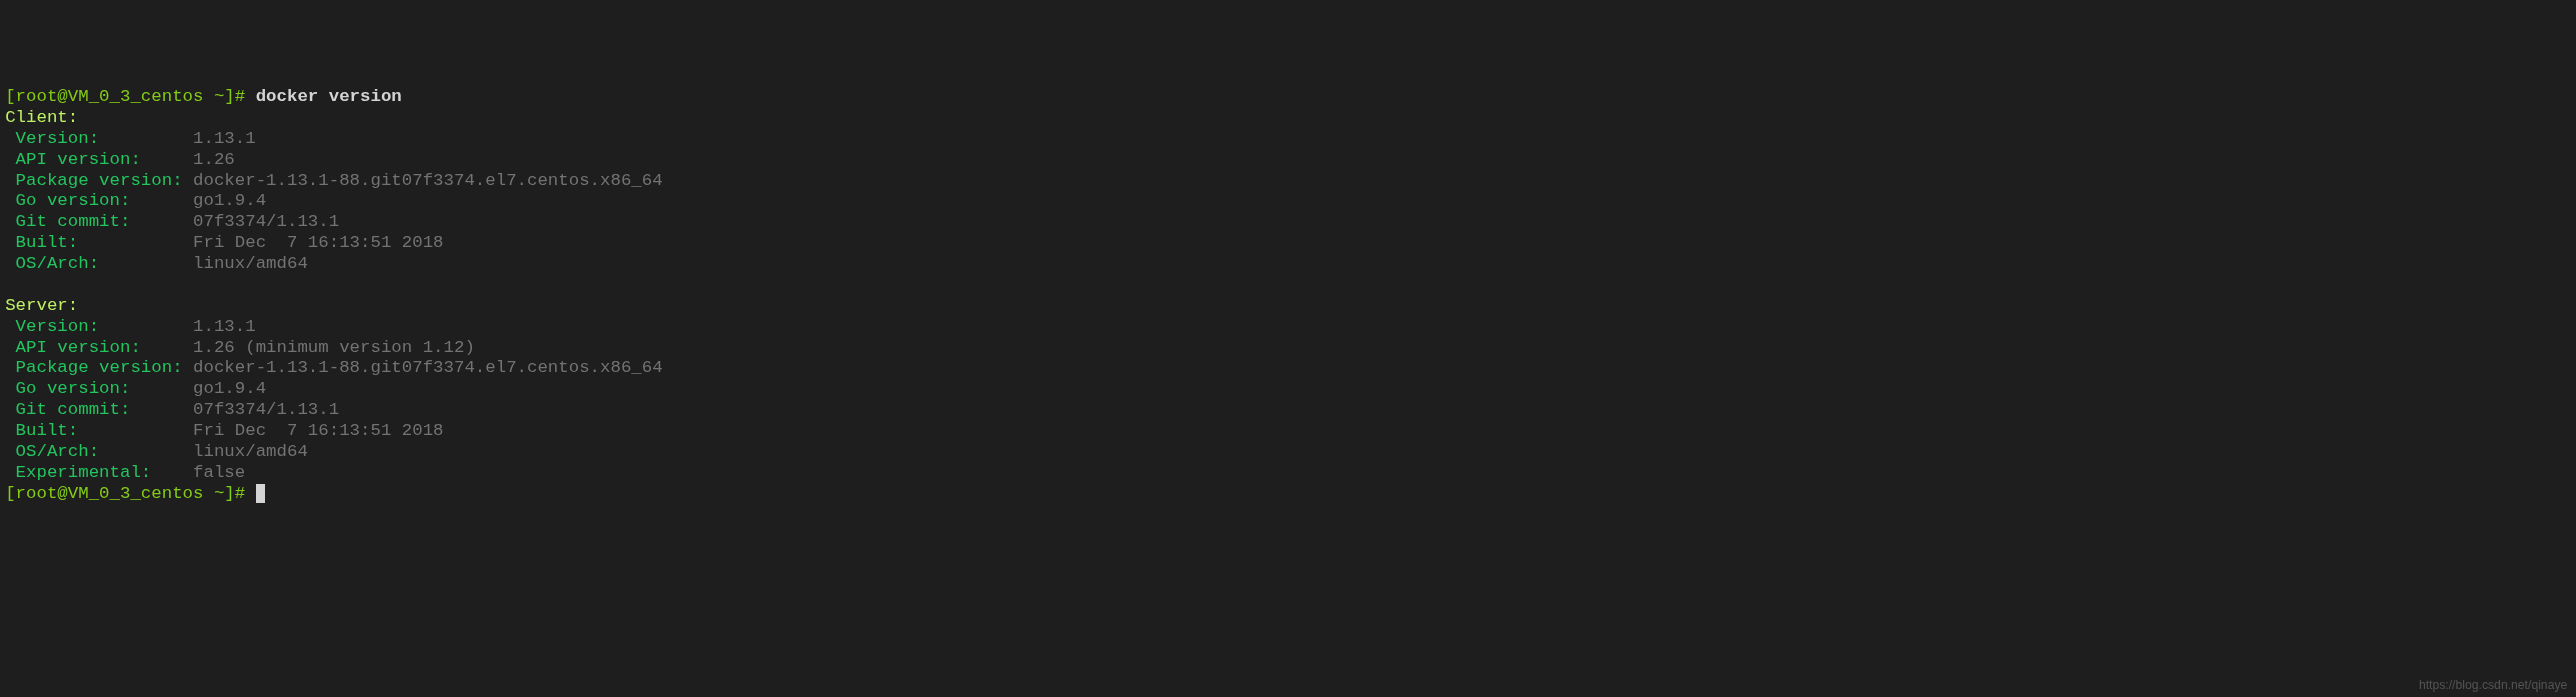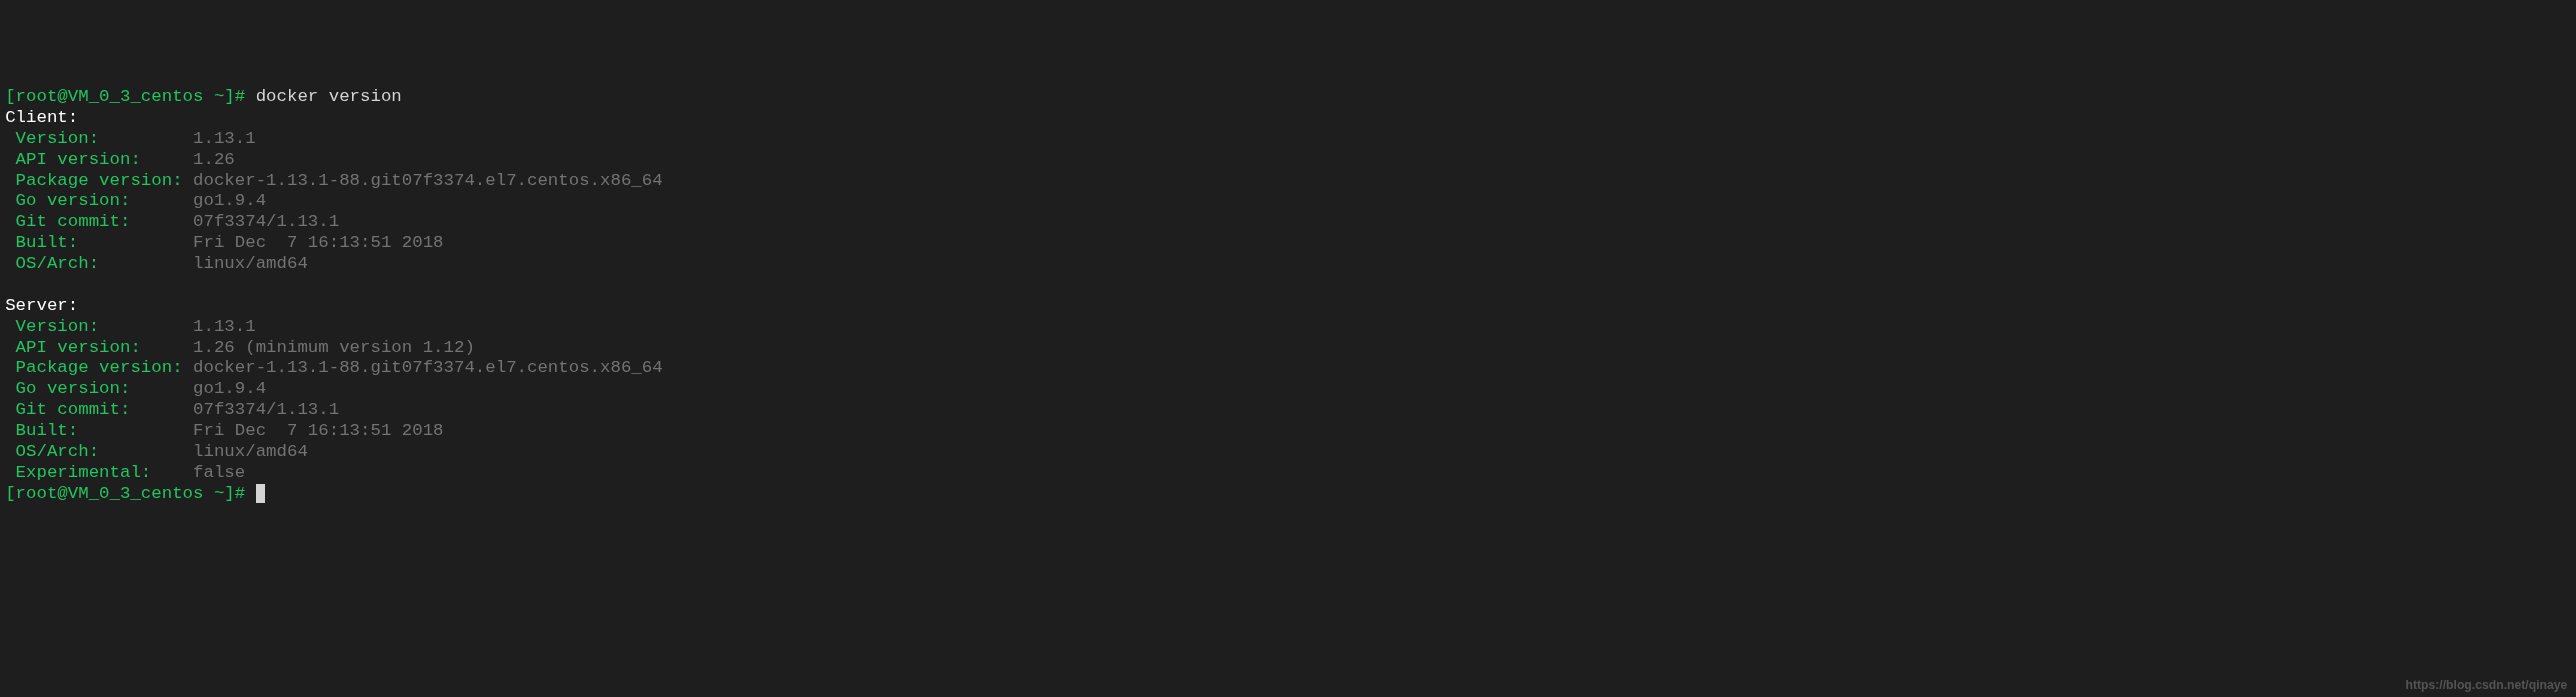--- a/index.html
+++ b/index.html
@@ -13,27 +13,28 @@
       font-family: "Menlo", "Monaco", "Consolas", "Courier New", monospace;
       font-size: 17.4px;
       line-height: 1.2;
       padding: 3.5px 5.2px;
       white-space: pre;
       position: relative;
       min-width: 2576px;
       min-height: 698px;
     }
     .prompt-user {
-      color: #22c55e;
+      color: #84cc16;
     }
     .command {
       color: #d4d4d4;
+      font-weight: bold;
     }
     .header {
-      color: #ffffff;
+      color: #bef264;
     }
     .label {
       color: #22c55e;
     }
     .value {
       color: #737373;
     }
     .line {
       display: block;
     }
@@ -45,21 +46,20 @@
       vertical-align: text-bottom;
     }
     .watermark {
       position: absolute;
       bottom: 5.2px;
       right: 8.7px;
       color: #6a6a6a;
       font-size: 12.2px;
       font-family: Arial, sans-serif;
       opacity: 0.7;
-      font-weight: bold;
     }
   </style>
 </head>
 <body>
 
 
 
 <span class="line"><span class="prompt-user">[root@VM_0_3_centos ~]#</span> <span class="command">docker version</span></span><span class="line header">Client:</span><span class="line"><span class="label"> Version:        </span> <span class="value">1.13.1</span></span><span class="line"><span class="label"> API version:    </span> <span class="value">1.26</span></span><span class="line"><span class="label"> Package version:</span> <span class="value">docker-1.13.1-88.git07f3374.el7.centos.x86_64</span></span><span class="line"><span class="label"> Go version:     </span> <span class="value">go1.9.4</span></span><span class="line"><span class="label"> Git commit:     </span> <span class="value">07f3374/1.13.1</span></span><span class="line"><span class="label"> Built:          </span> <span class="value">Fri Dec  7 16:13:51 2018</span></span><span class="line"><span class="label"> OS/Arch:        </span> <span class="value">linux/amd64</span></span><span class="line"> </span><span class="line header">Server:</span><span class="line"><span class="label"> Version:        </span> <span class="value">1.13.1</span></span><span class="line"><span class="label"> API version:    </span> <span class="value">1.26 (minimum version 1.12)</span></span><span class="line"><span class="label"> Package version:</span> <span class="value">docker-1.13.1-88.git07f3374.el7.centos.x86_64</span></span><span class="line"><span class="label"> Go version:     </span> <span class="value">go1.9.4</span></span><span class="line"><span class="label"> Git commit:     </span> <span class="value">07f3374/1.13.1</span></span><span class="line"><span class="label"> Built:          </span> <span class="value">Fri Dec  7 16:13:51 2018</span></span><span class="line"><span class="label"> OS/Arch:        </span> <span class="value">linux/amd64</span></span><span class="line"><span class="label"> Experimental:   </span> <span class="value">false</span></span><span class="line"><span class="prompt-user">[root@VM_0_3_centos ~]#</span> <span class="cursor"></span></span>
 
 <div class="watermark">https://blog.csdn.net/qinaye</div>

